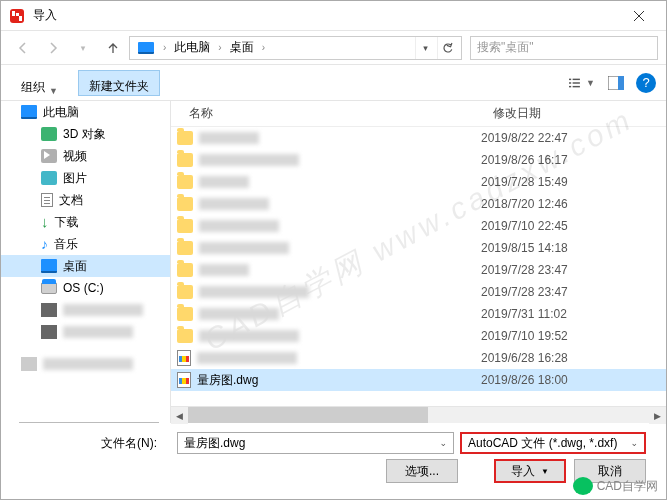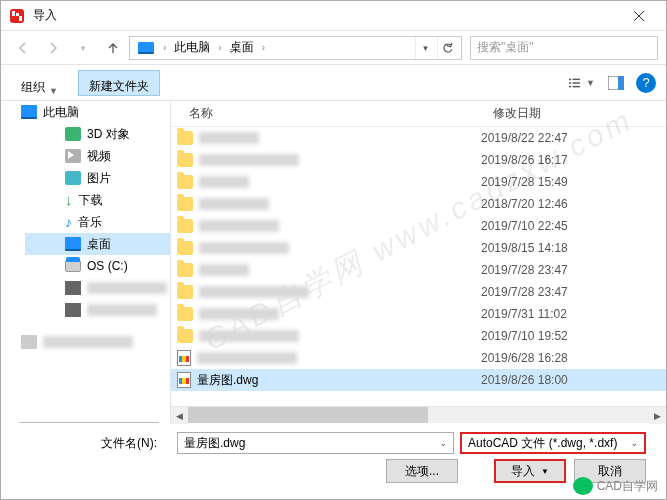--- a/index.html
+++ b/index.html
@@ -25,21 +25,21 @@
   .toolbar .new-folder { background: #cce8ff; border: 1px solid #99c9ef; }
   .toolbar .dd-arrow { font-size: 9px; margin-left: 4px; color: #666; }
   .toolbar .spacer { flex: 1; }
   .toolbar .right-icons { display: flex; gap: 6px; align-items: center; }
   .toolbar .icon-btn { width: 28px; height: 24px; display: flex; align-items: center; justify-content: center; border: 1px solid transparent; }
   .toolbar .help { width: 20px; height: 20px; border-radius: 50%; background: #0078d7; color: #fff; font-size: 13px; display: flex; align-items: center; justify-content: center; }
 
   .mainarea { display: flex; height: 322px; }
   .sidebar { width: 170px; border-right: 1px solid #e5e5e5; overflow: hidden; font-size: 12px; position:relative; }
   .tree-item { display: flex; align-items: center; height: 22px; padding-left: 20px; gap: 6px; white-space: nowrap; }
-  .tree-item.sub { padding-left: 40px; margin-left: 24px; }
+  .tree-item.sub { padding-left: 40px; }
   .tree-item.selected { background: #cce8ff; }
   .tree-icon { width: 16px; height: 14px; display: inline-block; }
   .icon-pc { background: #1e90ff; border-radius: 1px; border-bottom: 2px solid #0d60b0; }
   .icon-3d { background: #3cb371; border-radius: 2px; }
   .icon-video { background: #b0b0b0; border-radius: 2px; position: relative; }
   .icon-video::after { content:""; position:absolute; left:3px; top:2px; border-left:6px solid #fff; border-top:4px solid transparent; border-bottom:4px solid transparent; }
   .icon-pic { background: #43b7c8; border-radius: 2px; }
   .icon-doc { background: #fff; border: 1px solid #888; width:12px; height:14px; position:relative;}
   .icon-doc::after{content:"";position:absolute;left:2px;top:3px;right:2px;height:1px;background:#888;box-shadow:0 3px 0 #888,0 6px 0 #888;}
   .icon-dl { color: #2e9e4f; font-size: 15px; line-height:14px;}
@@ -193,20 +193,24 @@
       </div>
     <div class="tree-item sub">
         <span class="tree-icon icon-video"></span>
         <span>视频</span>
       </div>
     <div class="tree-item sub">
         <span class="tree-icon icon-pic"></span>
         <span>图片</span>
       </div>
     <div class="tree-item sub">
+        <span class="tree-icon icon-doc"></span>
+        <span>文档</span>
+      </div>
+    <div class="tree-item sub">
         <span class="icon-dl">↓</span>
         <span>下载</span>
       </div>
     <div class="tree-item sub">
         <span class="icon-music">♪</span>
         <span>音乐</span>
       </div>
     <div class="tree-item sub selected">
         <span class="tree-icon icon-desk"></span>
         <span>桌面</span>

